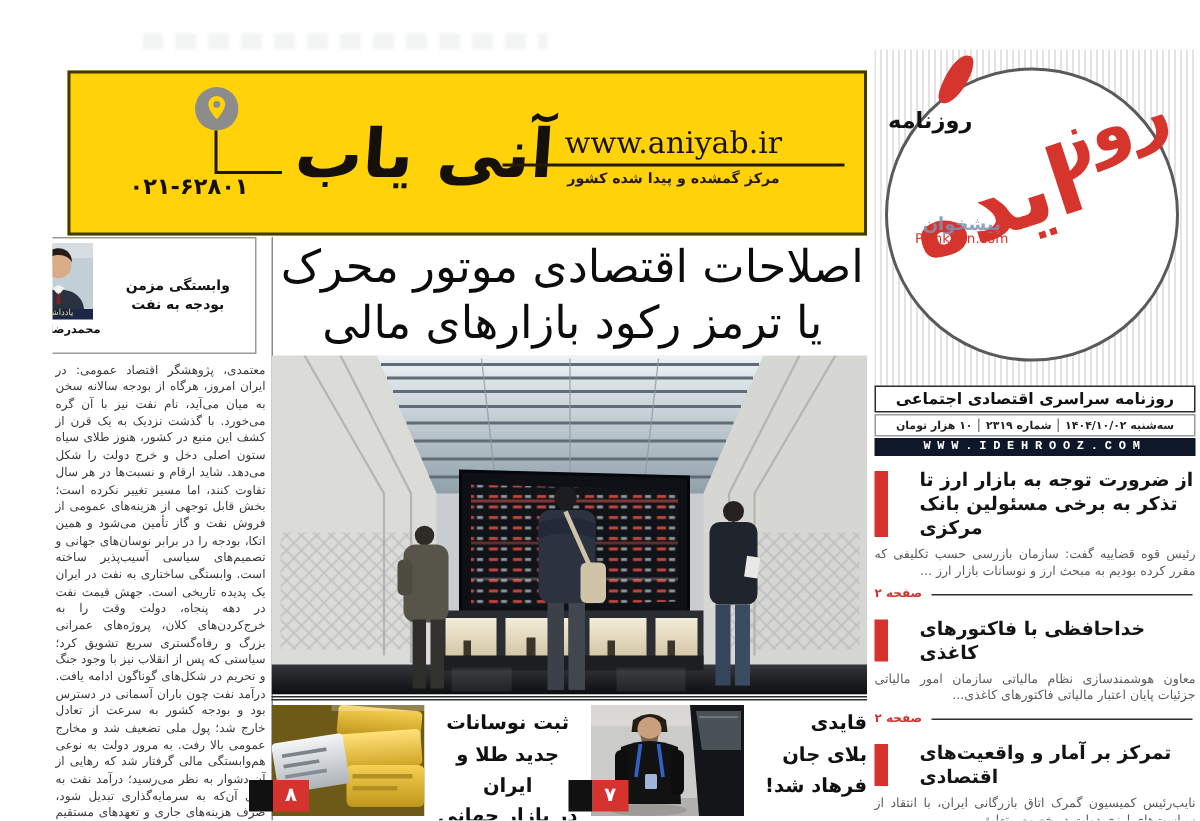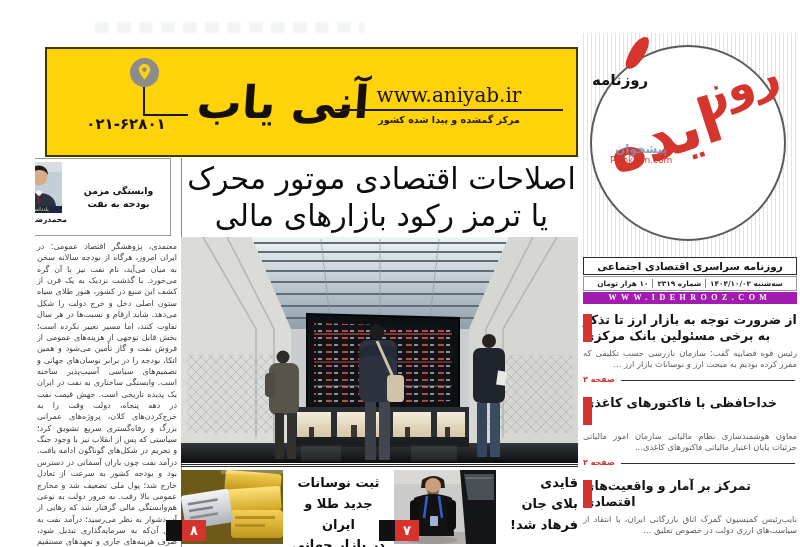--- a/index.html
+++ b/index.html
@@ -40,26 +40,26 @@
   .wm-fa{display:block;font-size:12px;font-weight:bold;color:#7e93b4;opacity:.85;direction:rtl;}
   .wm-en{display:block;font-size:9px;color:#d5352c;direction:ltr;}
   
   .right-col{position:absolute;left:583px;top:257px;width:214px;direction:rtl;}
   .mast-subtitle{height:16px;border:1px solid #2c2c2c;text-align:center;font-size:10.5px;
     font-weight:bold;color:#111;line-height:16px;margin-bottom:1px;}
   .mast-dateline{height:13px;border:1px solid #9a9a9a;display:flex;align-items:center;
     justify-content:center;font-size:7.3px;font-weight:bold;color:#222;margin-bottom:1px;}
   .mast-dateline span{padding:0 4px;}
   .mast-dateline span + span{border-right:1px solid #888;}
-  .mast-url{height:12px;background:#a21caf;color:#fff;text-align:center;direction:ltr;
-    font-family:Liberation Serif, serif;font-size:8px;font-weight:bold;
+  .mast-url{height:12px;background:#0f172a;color:#fff;text-align:center;direction:ltr;
+    font-family:Liberation Mono, monospace;font-size:8px;font-weight:bold;
     letter-spacing:4.5px;line-height:12px;margin-bottom:8px;}
   
   .news-item{margin-bottom:11px;}
-  .news-title{position:relative;padding-left:0;font-size:12.5px;font-weight:bold;color:#141414;
+  .news-title{position:relative;padding-left:30px;font-size:12.5px;font-weight:bold;color:#141414;
     line-height:16px;text-align:left;min-height:32px;}
   .news-bar{position:absolute;left:0;top:2px;bottom:2px;width:9px;background:#d6322e;}
   .news-excerpt{margin-top:4px;font-size:8.4px;color:#5d5d5d;line-height:1.32;text-align:justify;}
   .news-pageref{margin-top:5px;display:flex;direction:ltr;align-items:flex-end;}
   .news-page{font-size:8px;font-weight:bold;color:#d6322e;}
   .news-rule{flex:1;border-bottom:1px solid #2f2f2f;margin:0 2px 3px 6px;}
   
   .headline{position:absolute;left:185px;top:160px;width:393px;text-align:center;direction:rtl;
     font-weight:normal;color:#0c0c0c;font-size:30px;line-height:37px;}
   

